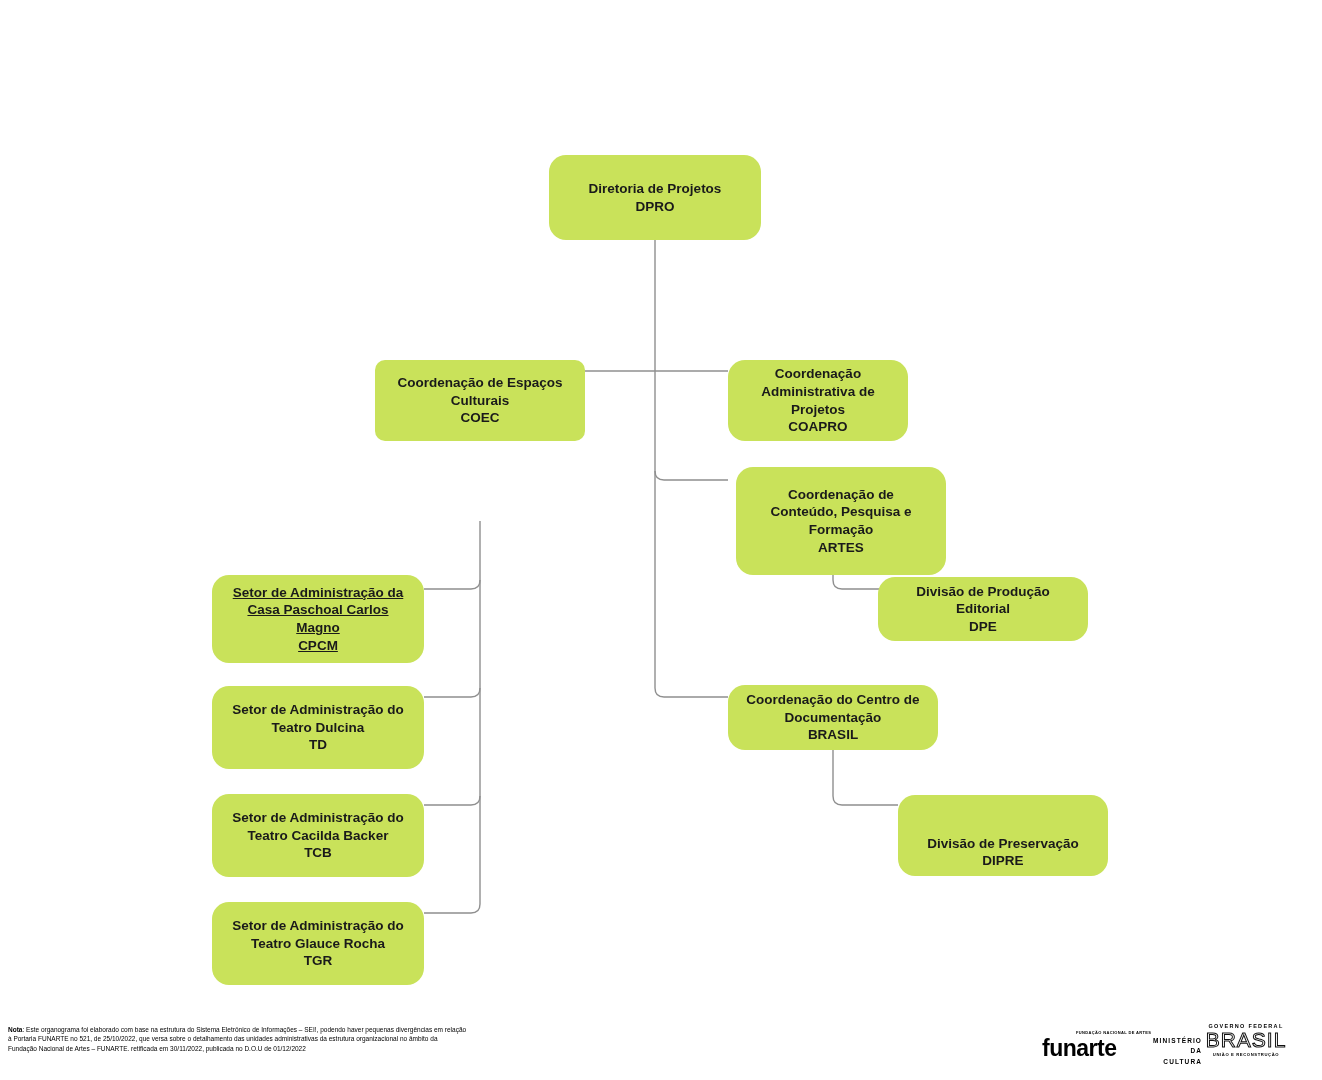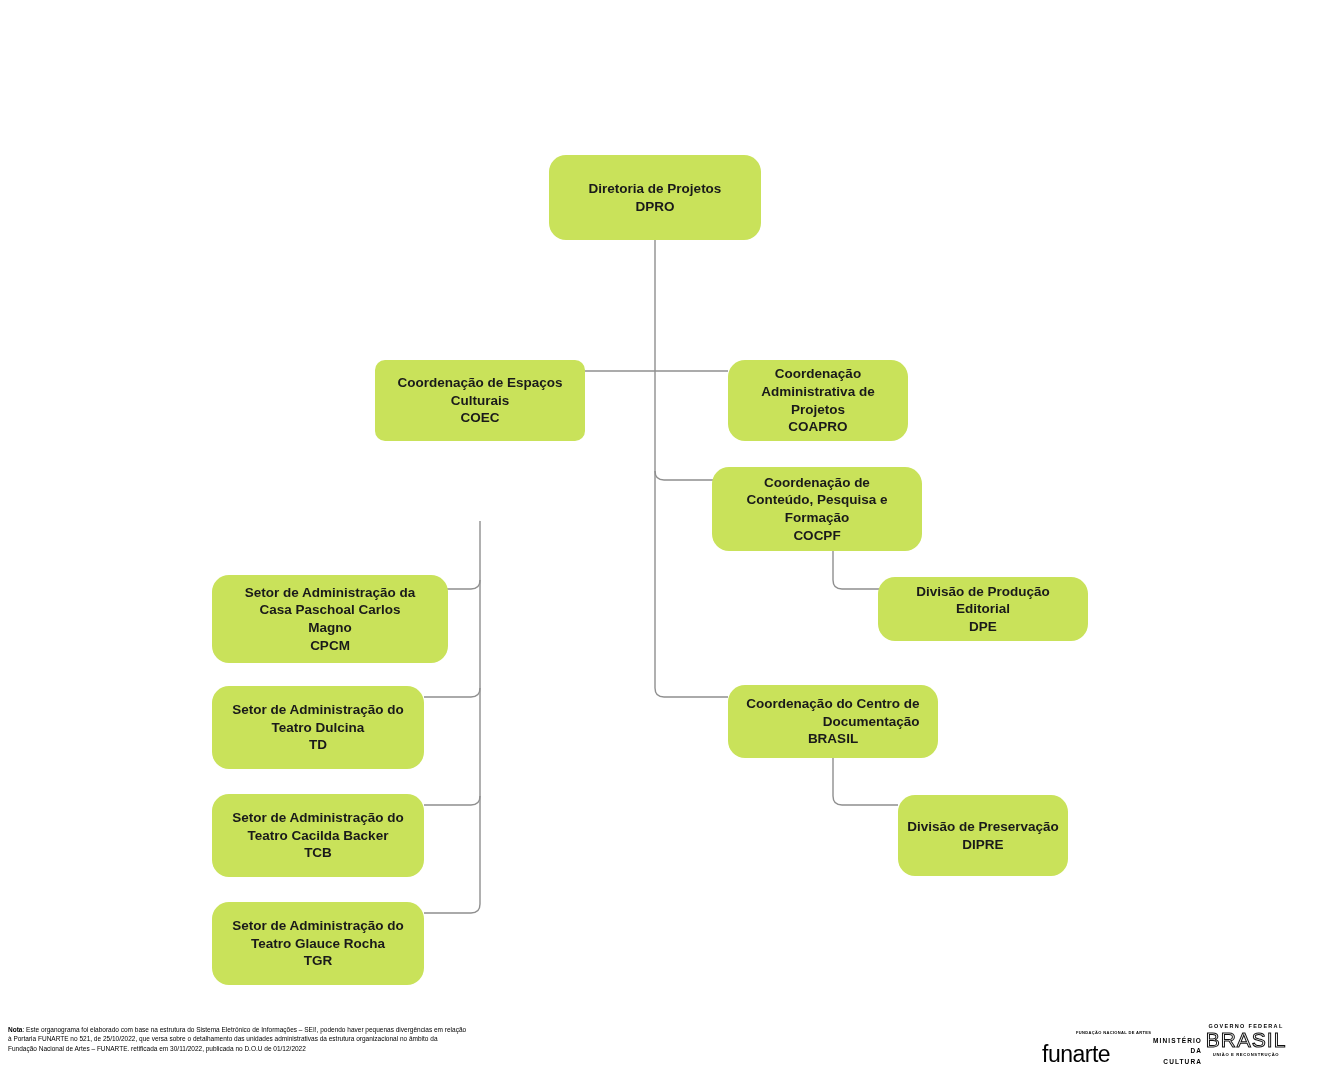--- a/index.html
+++ b/index.html
@@ -15,21 +15,21 @@
     color:#1a1a1a;padding:6px 9px;box-sizing:border-box;margin-top:30px;
   }
   .node .title{white-space:pre-line;}
   .node .acronym{white-space:nowrap;}
   .footnote{
     position:absolute;left:8px;top:1025px;width:460px;
     font-size:6.5px;line-height:1.45;color:#000;
   }
   .logo-funarte{position:absolute;left:1042px;top:1030px;color:#000;}
   .logo-funarte .toptext{font-size:4px;font-weight:bold;letter-spacing:0.35px;margin-left:34px;}
-  .logo-funarte .wordmark{font-size:23px;font-weight:normal;letter-spacing:-0.5px;line-height:1.0;margin-top:8px;}
+  .logo-funarte .wordmark{font-size:23px;font-weight:bold;letter-spacing:-0.5px;line-height:1.0;margin-top:2px;}
   .logo-minc{
     position:absolute;left:1140px;top:1036px;width:62px;text-align:right;
     font-size:6.5px;font-weight:bold;letter-spacing:1.1px;line-height:1.6;color:#000;
   }
   .logo-gov{position:absolute;left:1198px;top:1023px;width:96px;text-align:center;color:#000;}
   .logo-gov .gf{font-size:5.5px;font-weight:bold;letter-spacing:1.3px;}
   .logo-gov .brasil{
     font-size:21px;font-weight:normal;letter-spacing:1px;line-height:1.05;
     color:transparent;-webkit-text-stroke:1px #111;
   }
@@ -71,59 +71,59 @@
     <div class="acronym">COEC</div>
   </div>
 
   <div class="node" style="left:728px;top:330px;width:180px;height:81px;">
     <div class="title">Coordenação
 Administrativa de Projetos</div>
     <div class="acronym">COAPRO</div>
   </div>
 
 
-  <div class="node" style="left:712px;top:437px;width:210px;height:84px;">
+  <div class="node" style="left:736px;top:437px;width:210px;height:108px;">
     <div class="title">Coordenação de
 Conteúdo, Pesquisa e
 Formação</div>
-    <div class="acronym">COCPF</div>
+    <div class="acronym">ARTES</div>
   </div>
 
-  <div class="node" style="left:212px;top:545px;width:236px;height:88px;">
+  <div class="node" style="left:212px;top:545px;width:212px;height:88px;text-decoration:underline;">
     <div class="title">Setor de Administração da
 Casa Paschoal Carlos
 Magno</div>
     <div class="acronym">CPCM</div>
   </div>
 
   <div class="node" style="left:878px;top:547px;width:210px;height:64px;">
     <div class="title">Divisão de Produção
 Editorial</div>
     <div class="acronym">DPE</div>
   </div>
 
   <div class="node" style="left:212px;top:656px;width:212px;height:83px;">
     <div class="title">Setor de Administração do
 Teatro Dulcina</div>
     <div class="acronym">TD</div>
   </div>
 
-  <div class="node" style="left:728px;top:655px;width:210px;height:73px;text-align:right;">
+  <div class="node" style="left:728px;top:655px;width:210px;height:65px;">
     <div class="title">Coordenação do Centro de
 Documentação</div>
     <div class="acronym">BRASIL</div>
   </div>
 
   <div class="node" style="left:212px;top:764px;width:212px;height:83px;">
     <div class="title">Setor de Administração do
 Teatro Cacilda Backer</div>
     <div class="acronym">TCB</div>
   </div>
 
-  <div class="node" style="left:898px;top:765px;width:170px;height:81px;">
+  <div class="node" style="left:898px;top:765px;width:210px;height:81px;justify-content:flex-end;">
     <div class="title">Divisão de Preservação</div>
     <div class="acronym">DIPRE</div>
   </div>
 
   <div class="node" style="left:212px;top:872px;width:212px;height:83px;">
     <div class="title">Setor de Administração do
 Teatro Glauce Rocha</div>
     <div class="acronym">TGR</div>
   </div>
 

